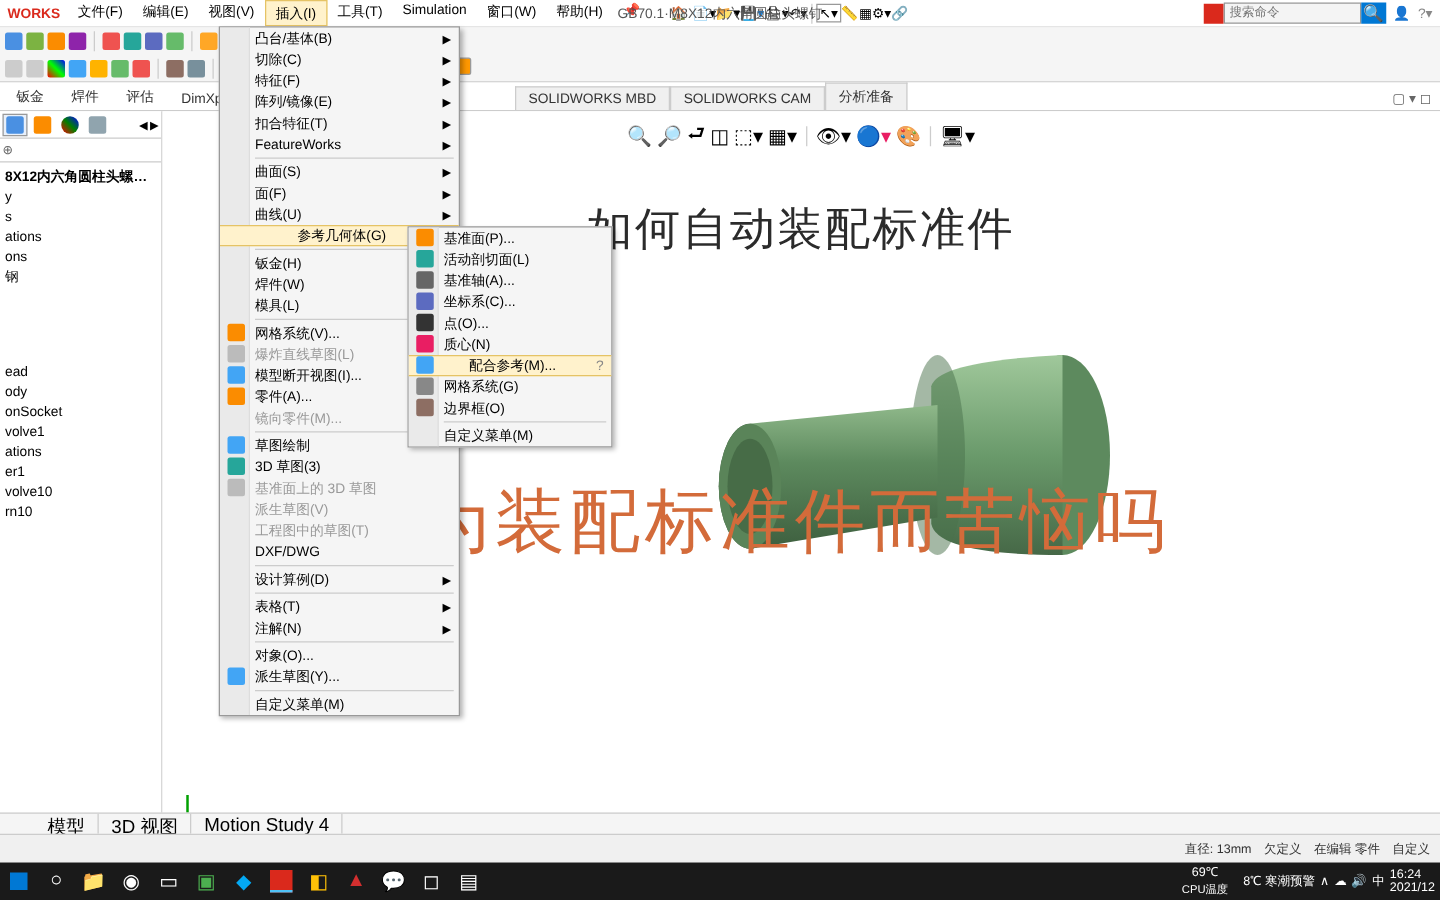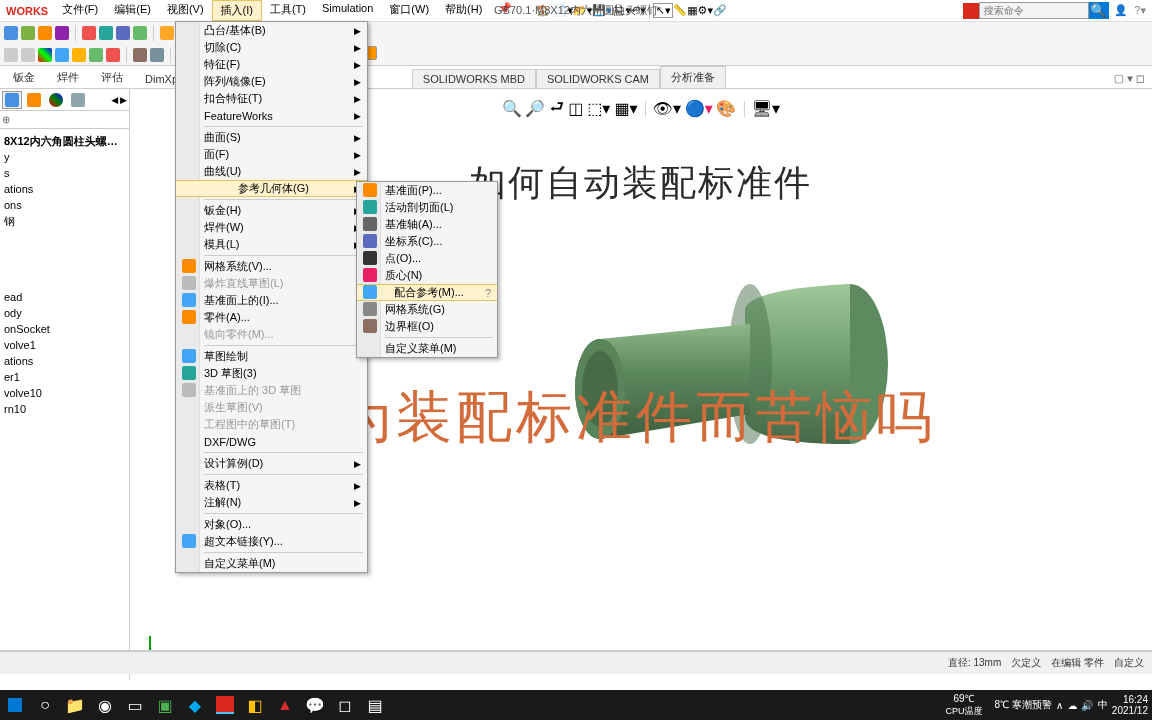--- a/index.html
+++ b/index.html
@@ -58,21 +58,21 @@
 .menu { position: absolute; background: #f5f5f5; border: 1px solid #999; box-shadow: 2px 2px 4px rgba(0,0,0,0.3); font-size: 11px; z-index: 50; }
 .menu-item { display: flex; align-items: center; height: 17px; padding: 0 24px 0 28px; position: relative; cursor: pointer; white-space: nowrap; }
 .menu-item.hover { background: #fff2cc; border-top: 1px solid #e5c365; border-bottom: 1px solid #e5c365; justify-content: center; }
 .menu-item.disabled { color: #999; }
 .menu-item .arrow { position: absolute; right: 6px; font-size: 9px; }
 .menu-item .micon { position: absolute; left: 6px; width: 16px; height: 16px; }
 .menu-sep { height: 1px; background: #ccc; margin: 2px 4px 2px 28px; }
 .menu-iconcol { position: absolute; left: 0; top: 0; bottom: 0; width: 24px; background: #eaeaea; border-right: 1px solid #ddd; }
 
 #menu1 { top: 21px; left: 175px; width: 193px; }
-#menu2 { top: 181px; left: 356px; width: 142px; }
+#menu2 { top: 181px; left: 326px; width: 164px; }
 
 
 .ico { width: 14px; height: 14px; display: inline-block; border-radius: 2px; }
 </style>
 </head>
 <body>
 
 <div class="topbar">
   <span class="logo-text">WORKS</span>
   <div class="menubar">
@@ -308,21 +308,21 @@
       <div class="menu-item">
         <span class="micon"><span class="ico" style="background:#fb8c00"></span></span>
         <span>网格系统(V)...</span>
       </div>
       <div class="menu-item disabled">
         <span class="micon"><span class="ico" style="background:#bbb"></span></span>
         <span>爆炸直线草图(L)</span>
       </div>
       <div class="menu-item">
         <span class="micon"><span class="ico" style="background:#42a5f5"></span></span>
-        <span>基准面上的(I)...</span>
+        <span>模型断开视图(I)...</span>
       </div>
       <div class="menu-item">
         <span class="micon"><span class="ico" style="background:#fb8c00"></span></span>
         <span>零件(A)...</span>
       </div>
       <div class="menu-item disabled">
         <span>镜向零件(M)...</span>
       </div>
       <div class="menu-sep"></div>
       <div class="menu-item">
@@ -359,21 +359,21 @@
       <div class="menu-item">
         <span>注解(N)</span>
         <span class="arrow">▶</span>
       </div>
       <div class="menu-sep"></div>
       <div class="menu-item">
         <span>对象(O)...</span>
       </div>
       <div class="menu-item">
         <span class="micon"><span class="ico" style="background:#42a5f5"></span></span>
-        <span>超文本链接(Y)...</span>
+        <span>派生草图(Y)...</span>
       </div>
       <div class="menu-sep"></div>
       <div class="menu-item">
         <span>自定义菜单(M)</span>
       </div>
     </div>
 </div>
 
 <div class="menu" id="menu2">
   <div class="menu-iconcol"></div>
@@ -421,21 +421,21 @@
       </div>
     </div>
 </div>
 
 <div class="bottom-tabs" style="bottom:53px">
   <span>模型</span>
   <span>3D 视图</span>
   <span>Motion Study 4</span>
 </div>
 
-<div class="statusbar" style="bottom:46px">
+<div class="statusbar" style="bottom:30px">
   <span>直径: 13mm</span>
   <span>欠定义</span>
   <span>在编辑 零件</span>
   <span>自定义</span>
 </div>
 
 <div class="taskbar">
   <div class="taskbar-icon">
       <span style="width:14px;height:14px;background:#0078d4;display:block"></span>
     </div>
@@ -456,18 +456,18 @@
   <div class="taskbar-right">
     <div class="taskbar-temp">
       <div>69℃</div>
       <div style="font-size:9px">CPU温度</div>
     </div>
     <span>8℃  寒潮预警</span>
     <span>∧</span>
     <span>☁</span>
     <span>🔊</span>
     <span>中</span>
-    <div style="text-align:right;line-height:11px">
+    <div style="line-height:11px">
       <div>16:24</div>
       <div>2021/12</div>
     </div>
   </div>
 </div>
 
 </body></html>

